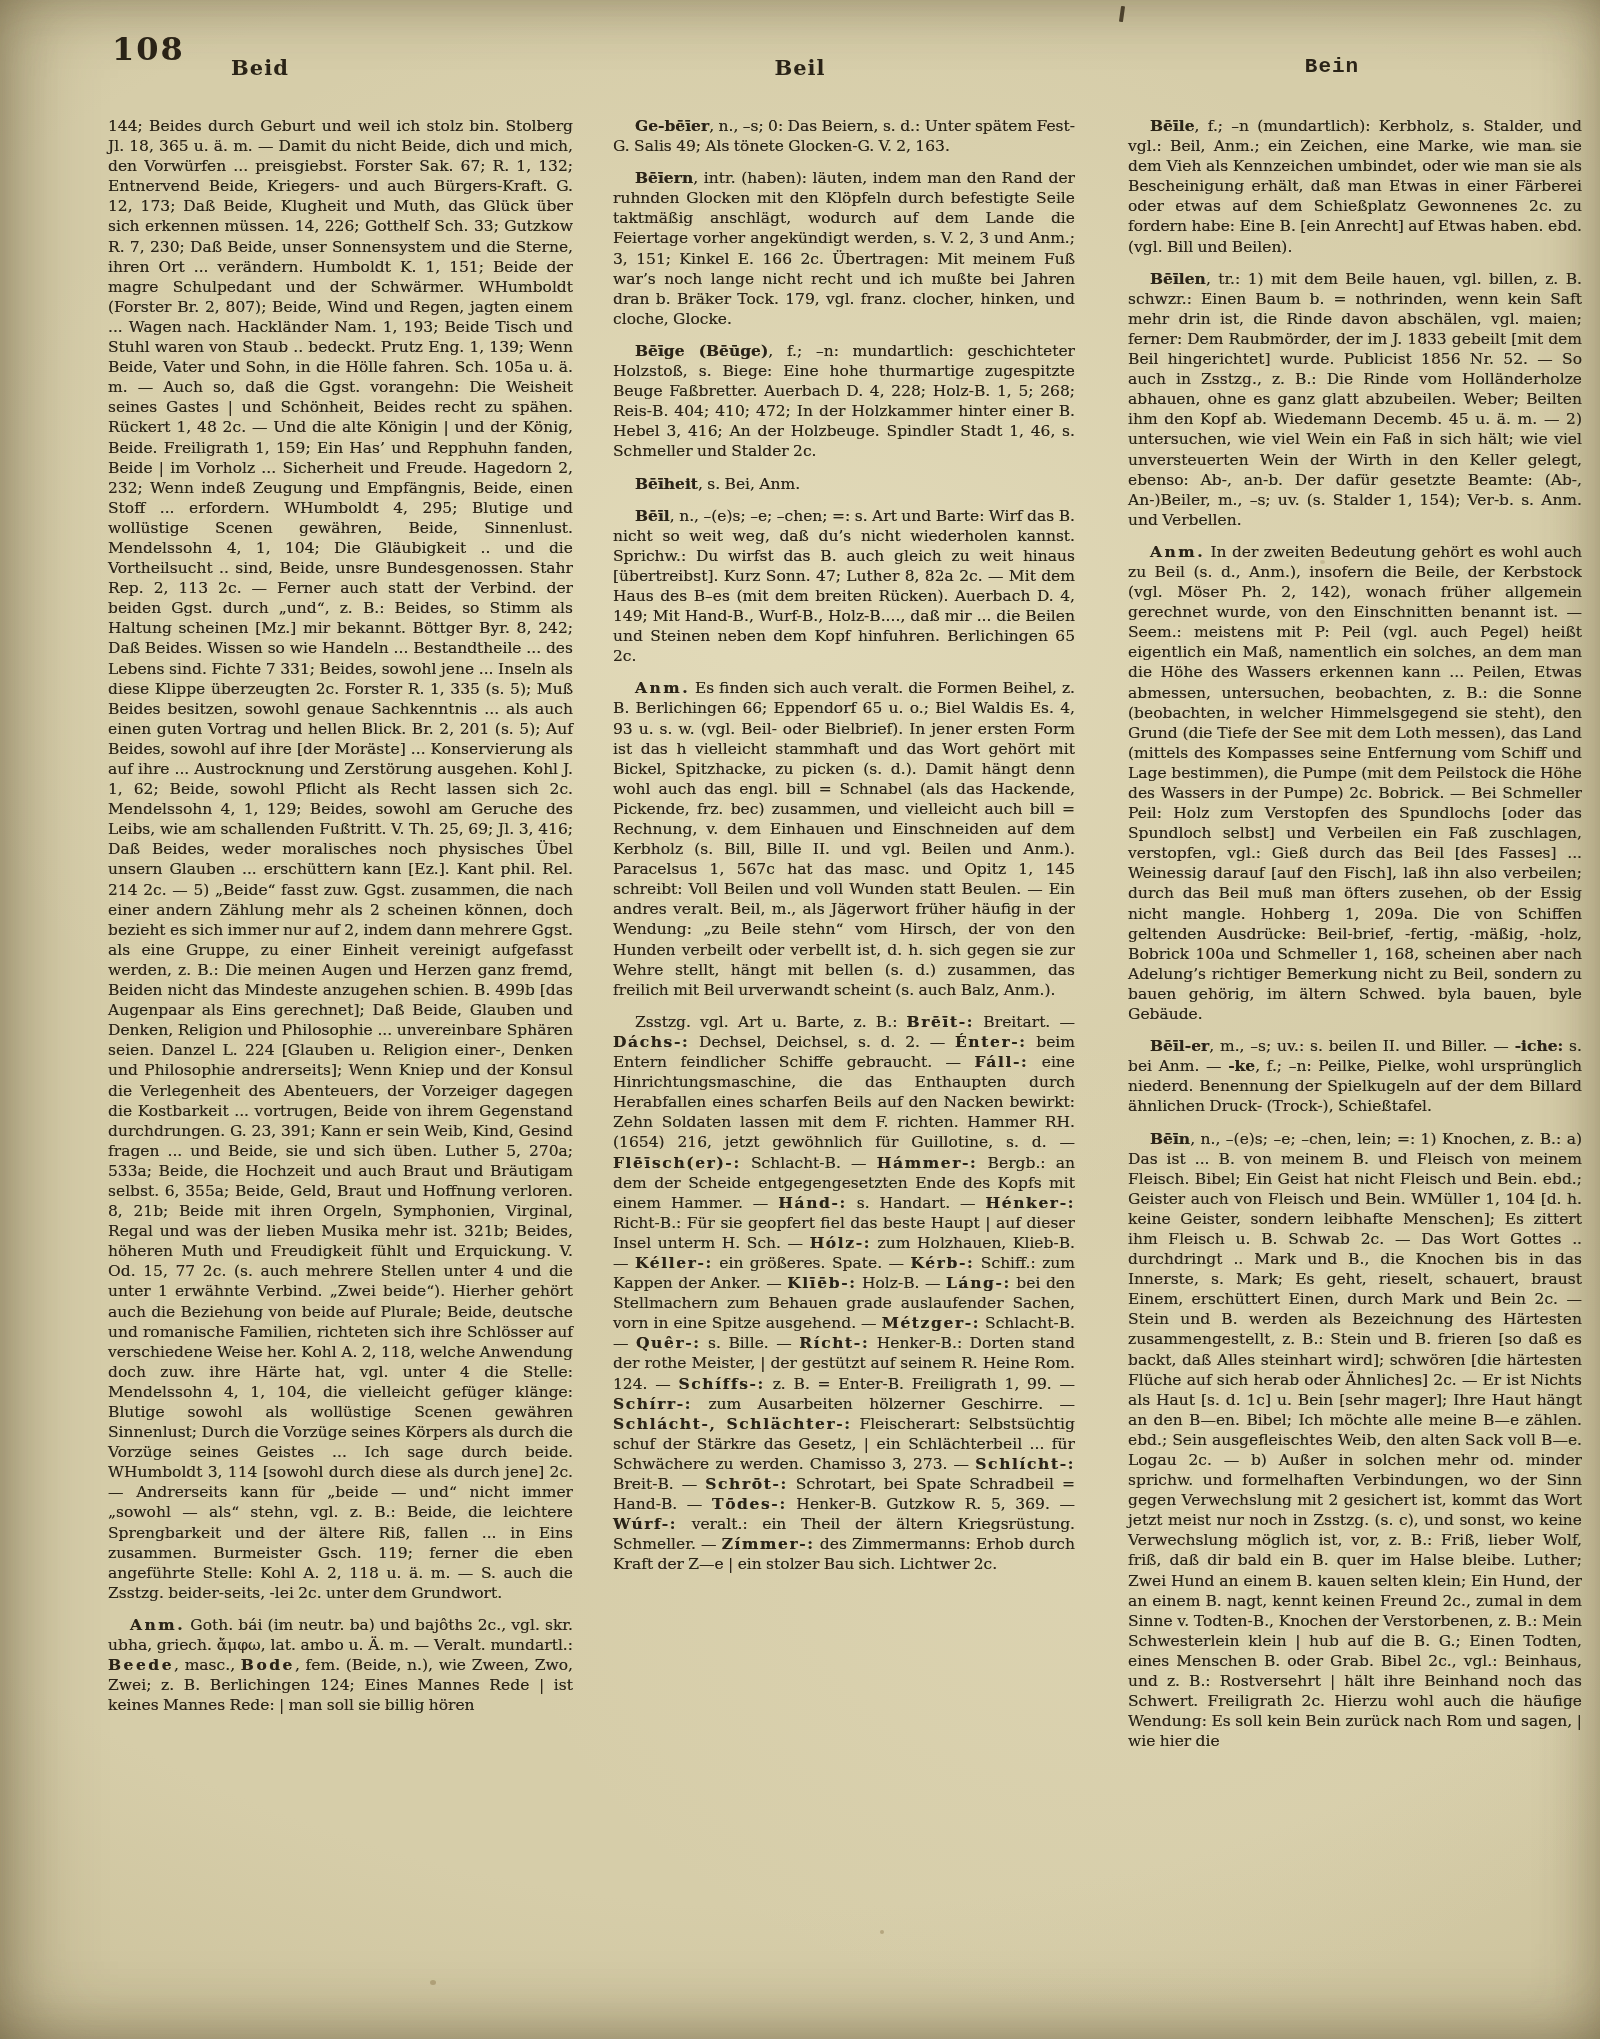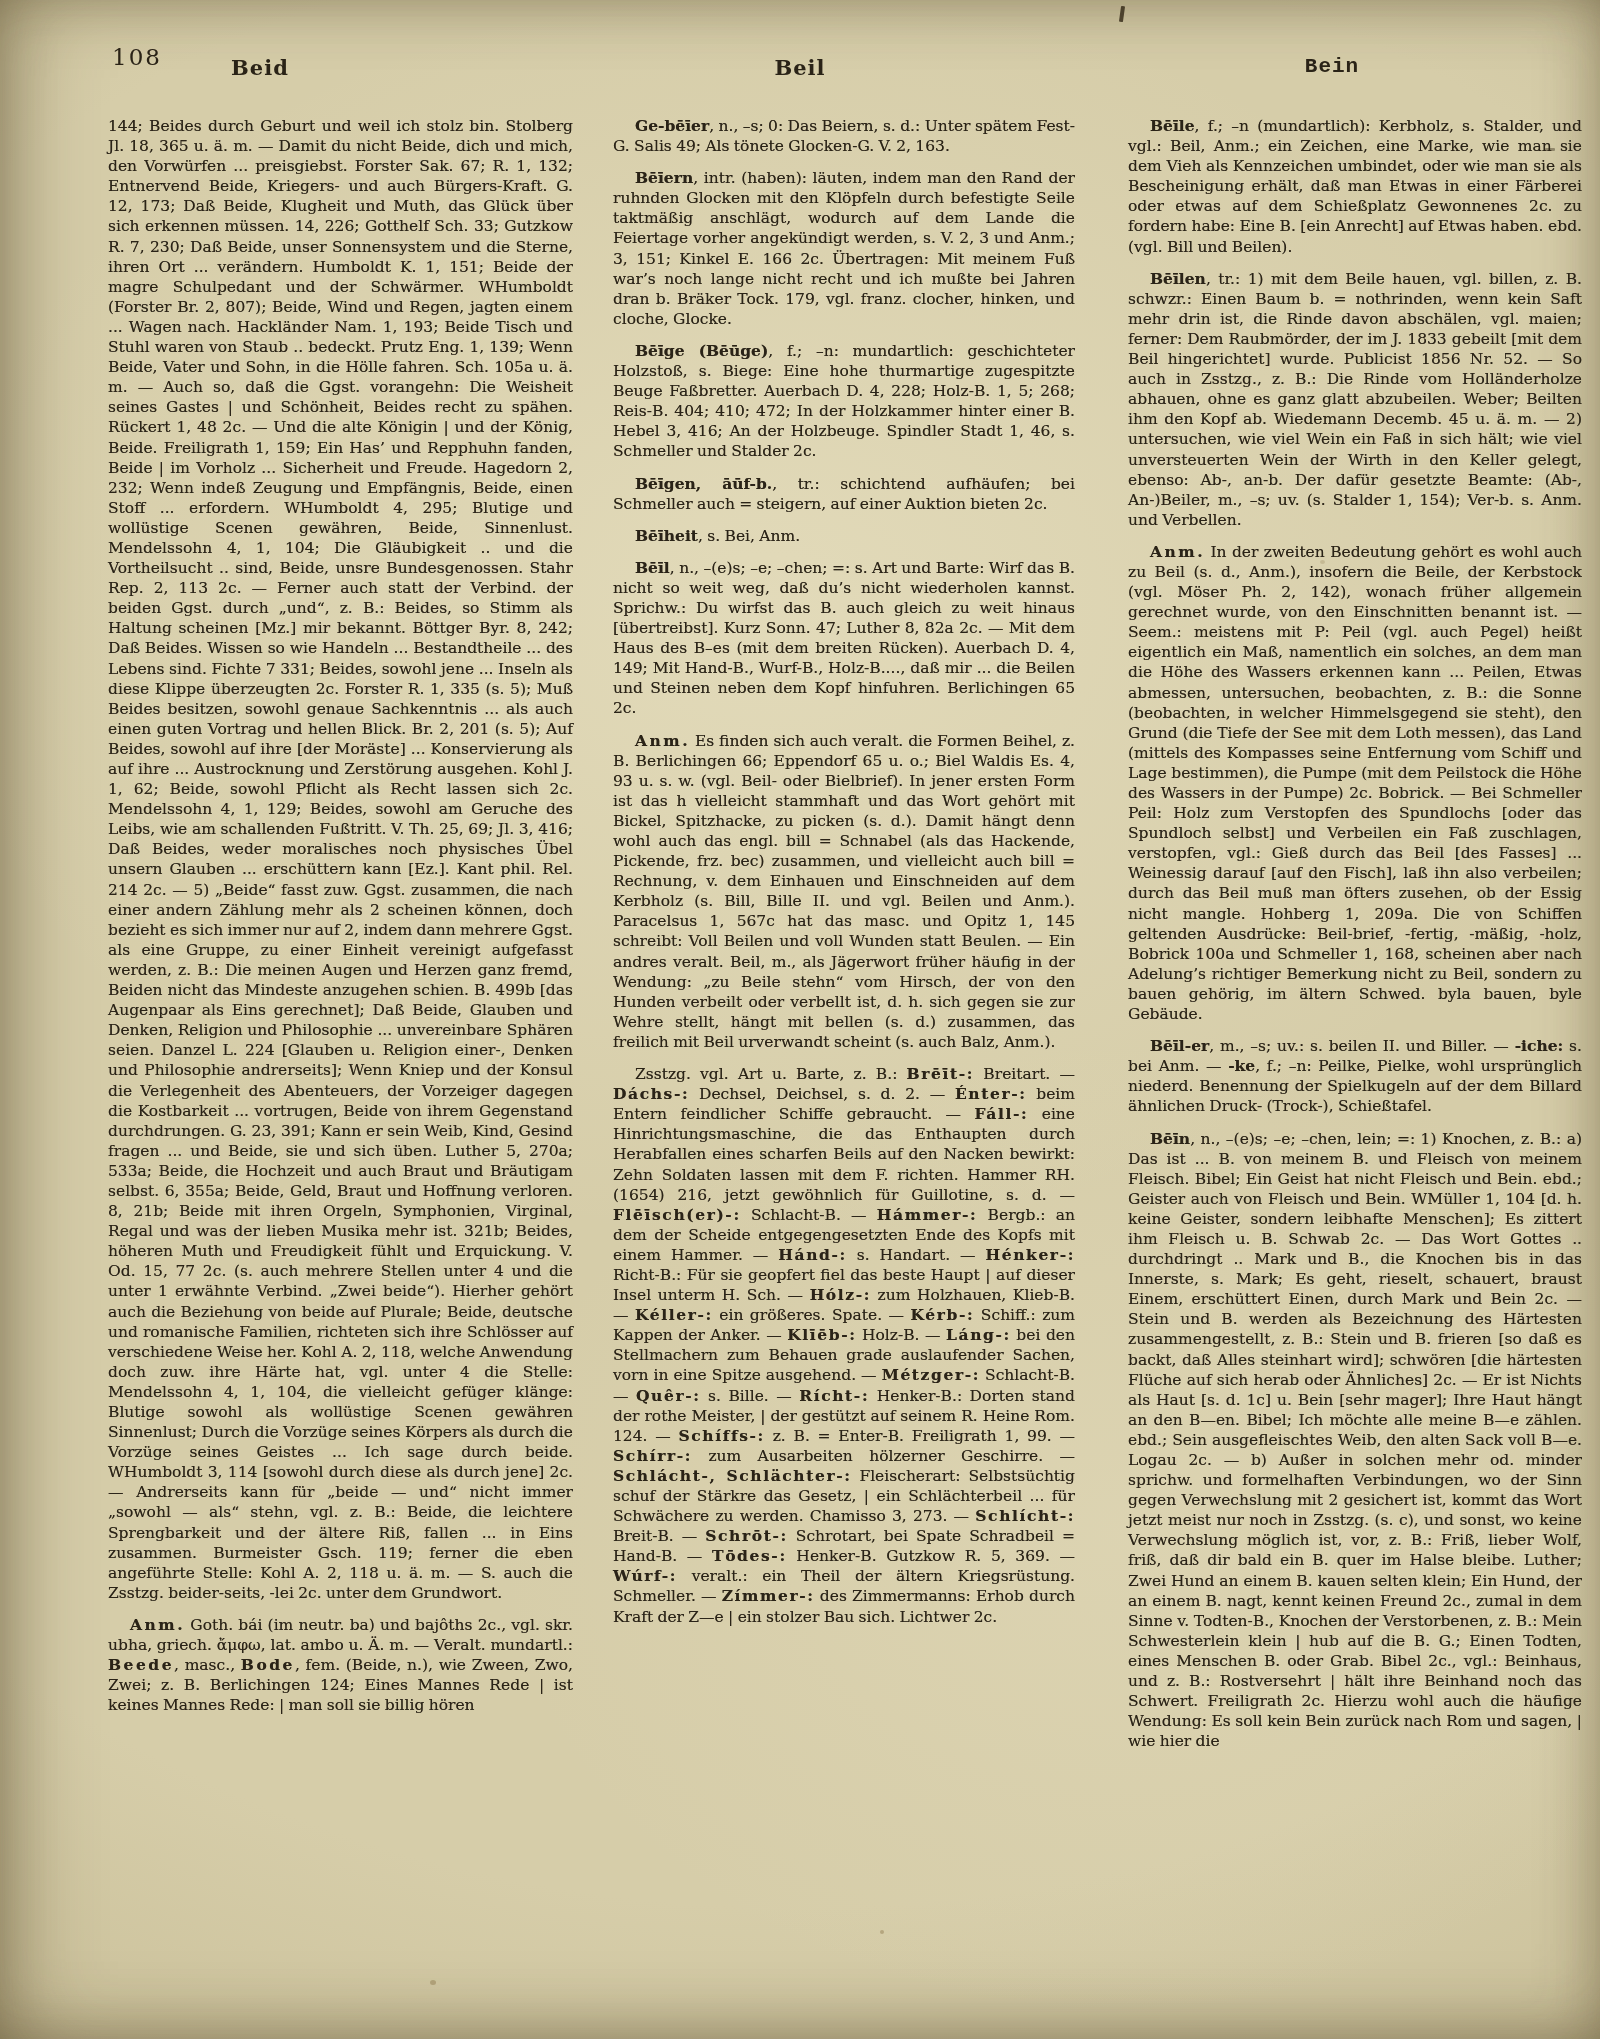--- a/index.html
+++ b/index.html
@@ -14,22 +14,22 @@
     background-color:#d2c9a5;
     box-shadow: inset 40px 0 90px -30px rgba(80,66,36,.45),
                 inset -25px 0 70px -30px rgba(80,66,36,.30),
                 inset 0 -30px 80px -30px rgba(80,66,36,.35),
                 inset 0 25px 70px -30px rgba(80,66,36,.25);
     font-family:"DejaVu Serif","Liberation Serif",serif;
     color:var(--ink,#2a2317);
     overflow:hidden;
   }
   .pageno{
-    position:absolute;left:112px;top:44px;
-    font-size:23px;font-weight:normal;letter-spacing:2px;
+    position:absolute;left:112px;top:30px;
+    font-size:32px;font-weight:bold;letter-spacing:2px;
   }
   .coltitle{
     position:absolute;top:55px;transform:translateX(-50%);
     font-size:21px;font-weight:bold;letter-spacing:1px;
   }
   .col{
     position:absolute;top:104px;height:1815px;overflow:hidden;
     text-align:justify;
     font-size:15.5px;line-height:20.1px;
     word-spacing:-0.6px;
@@ -54,21 +54,20 @@
   <div class="coltitle" style="left:1332px;font-family:Liberation Mono, monospace;">Bein</div>
 
   <div class="col" style="left:96px;width:489px;">
       <p class="para"><span class="t-n">144; Beides durch Geburt und weil ich stolz bin. Stolberg Jl. 18, 365 u. ä. m. — Damit du nicht Beide, dich und mich, den Vorwürfen ... preisgiebst. Forster Sak. 67; R. 1, 132; Entnervend Beide, Kriegers- und auch Bürgers-Kraft. G. 12, 173; Daß Beide, Klugheit und Muth, das Glück über sich erkennen müssen. 14, 226; Gotthelf Sch. 33; Gutzkow R. 7, 230; Daß Beide, unser Sonnensystem und die Sterne, ihren Ort ... verändern. Humboldt K. 1, 151; Beide der magre Schulpedant und der Schwärmer. WHumboldt (Forster Br. 2, 807); Beide, Wind und Regen, jagten einem ... Wagen nach. Hackländer Nam. 1, 193; Beide Tisch und Stuhl waren von Staub .. bedeckt. Prutz Eng. 1, 139; Wenn Beide, Vater und Sohn, in die Hölle fahren. Sch. 105a u. ä. m. — Auch so, daß die Ggst. vorangehn: Die Weisheit seines Gastes | und Schönheit, Beides recht zu spähen. Rückert 1, 48 2c. — Und die alte Königin | und der König, Beide. Freiligrath 1, 159; Ein Has’ und Repphuhn fanden, Beide | im Vorholz ... Sicherheit und Freude. Hagedorn 2, 232; Wenn indeß Zeugung und Empfängnis, Beide, einen Stoff ... erfordern. WHumboldt 4, 295; Blutige und wollüstige Scenen gewähren, Beide, Sinnenlust. Mendelssohn 4, 1, 104; Die Gläubigkeit .. und die Vortheilsucht .. sind, Beide, unsre Bundesgenossen. Stahr Rep. 2, 113 2c. — Ferner auch statt der Verbind. der beiden Ggst. durch „und“, z. B.: Beides, so Stimm als Haltung scheinen [Mz.] mir bekannt. Böttger Byr. 8, 242; Daß Beides. Wissen so wie Handeln ... Bestandtheile ... des Lebens sind. Fichte 7 331; Beides, sowohl jene ... Inseln als diese Klippe überzeugten 2c. Forster R. 1, 335 (s. 5); Muß Beides besitzen, sowohl genaue Sachkenntnis ... als auch einen guten Vortrag und hellen Blick. Br. 2, 201 (s. 5); Auf Beides, sowohl auf ihre [der Moräste] ... Konservierung als auf ihre ... Austrocknung und Zerstörung ausgehen. Kohl J. 1, 62; Beide, sowohl Pflicht als Recht lassen sich 2c. Mendelssohn 4, 1, 129; Beides, sowohl am Geruche des Leibs, wie am schallenden Fußtritt. V. Th. 25, 69; Jl. 3, 416; Daß Beides, weder moralisches noch physisches Übel unsern Glauben ... erschüttern kann [Ez.]. Kant phil. Rel. 214 2c. — 5) „Beide“ fasst zuw. Ggst. zusammen, die nach einer andern Zählung mehr als 2 scheinen können, doch bezieht es sich immer nur auf 2, indem dann mehrere Ggst. als eine Gruppe, zu einer Einheit vereinigt aufgefasst werden, z. B.: Die meinen Augen und Herzen ganz fremd, Beiden nicht das Mindeste anzugehen schien. B. 499b [das Augenpaar als Eins gerechnet]; Daß Beide, Glauben und Denken, Religion und Philosophie ... unvereinbare Sphären seien. Danzel L. 224 [Glauben u. Religion einer-, Denken und Philosophie andrerseits]; Wenn Kniep und der Konsul die Verlegenheit des Abenteuers, der Vorzeiger dagegen die Kostbarkeit ... vortrugen, Beide von ihrem Gegenstand durchdrungen. G. 23, 391; Kann er sein Weib, Kind, Gesind fragen ... und Beide, sie und sich üben. Luther 5, 270a; 533a; Beide, die Hochzeit und auch Braut und Bräutigam selbst. 6, 355a; Beide, Geld, Braut und Hoffnung verloren. 8, 21b; Beide mit ihren Orgeln, Symphonien, Virginal, Regal und was der lieben Musika mehr ist. 321b; Beides, höheren Muth und Freudigkeit fühlt und Erquickung. V. Od. 15, 77 2c. (s. auch mehrere Stellen unter 4 und die unter 1 erwähnte Verbind. „Zwei beide“). Hierher gehört auch die Beziehung von beide auf Plurale; Beide, deutsche und romanische Familien, richteten sich ihre Schlösser auf verschiedene Weise her. Kohl A. 2, 118, welche Anwendung doch zuw. ihre Härte hat, vgl. unter 4 die Stelle: Mendelssohn 4, 1, 104, die vielleicht gefüger klänge: Blutige sowohl als wollüstige Scenen gewähren Sinnenlust; Durch die Vorzüge seines Körpers als durch die Vorzüge seines Geistes ... Ich sage durch beide. WHumboldt 3, 114 [sowohl durch diese als durch jene] 2c. — Andrerseits kann für „beide — und“ nicht immer „sowohl — als“ stehn, vgl. z. B.: Beide, die leichtere Sprengbarkeit und der ältere Riß, fallen ... in Eins zusammen. Burmeister Gsch. 119; ferner die eben angeführte Stelle: Kohl A. 2, 118 u. ä. m. — S. auch die Zsstzg. beider-seits, -lei 2c. unter dem Grundwort.</span></p>
       <p class="para ind"><span class="t-sp">Anm.</span><span class="t-n"> Goth. bái (im neutr. ba) und bajôths 2c., vgl. skr. ubha, griech. ἄμφω, lat. ambo u. Ä. m. — Veralt. mundartl.: </span><span class="t-sp">Beede</span><span class="t-n">, masc., </span><span class="t-sp">Bode</span><span class="t-n">, fem. (Beide, n.), wie Zween, Zwo, Zwei; z. B. Berlichingen 124; Eines Mannes Rede | ist keines Mannes Rede: | man soll sie billig hören</span></p>
     </div>
   <div class="col" style="left:601px;width:486px;">
       <p class="para ind"><span class="t-hw">Ge-bēīer</span><span class="t-n">, n., –s; 0: Das Beiern, s. d.: Unter spätem Fest-G. Salis 49; Als tönete Glocken-G. V. 2, 163.</span></p>
       <p class="para ind"><span class="t-hw">Bēīern</span><span class="t-n">, intr. (haben): läuten, indem man den Rand der ruhnden Glocken mit den Klöpfeln durch befestigte Seile taktmäßig anschlägt, wodurch auf dem Lande die Feiertage vorher angekündigt werden, s. V. 2, 3 und Anm.; 3, 151; Kinkel E. 166 2c. Übertragen: Mit meinem Fuß war’s noch lange nicht recht und ich mußte bei Jahren dran b. Bräker Tock. 179, vgl. franz. clocher, hinken, und cloche, Glocke.</span></p>
       <p class="para ind"><span class="t-hw">Bēīge (Bēūge)</span><span class="t-n">, f.; –n: mundartlich: geschichteter Holzstoß, s. Biege: Eine hohe thurmartige zugespitzte Beuge Faßbretter. Auerbach D. 4, 228; Holz-B. 1, 5; 268; Reis-B. 404; 410; 472; In der Holzkammer hinter einer B. Hebel 3, 416; An der Holzbeuge. Spindler Stadt 1, 46, s. Schmeller und Stalder 2c.</span></p>
-      <p class="para ind"><span class="t-hw">Bēīgen, āūf-b.</span><span class="t-n">, tr.: schichtend aufhäufen; bei Schmeller auch = steigern, auf einer Auktion bieten 2c.</span></p>
       <p class="para ind"><span class="t-hw">Bēīheit</span><span class="t-n">, s. Bei, Anm.</span></p>
       <p class="para ind"><span class="t-hw">Bēīl</span><span class="t-n">, n., –(e)s; –e; –chen; =: s. Art und Barte: Wirf das B. nicht so weit weg, daß du’s nicht wiederholen kannst. Sprichw.: Du wirfst das B. auch gleich zu weit hinaus [übertreibst]. Kurz Sonn. 47; Luther 8, 82a 2c. — Mit dem Haus des B–es (mit dem breiten Rücken). Auerbach D. 4, 149; Mit Hand-B., Wurf-B., Holz-B...., daß mir ... die Beilen und Steinen neben dem Kopf hinfuhren. Berlichingen 65 2c.</span></p>
       <p class="para ind"><span class="t-sp">Anm.</span><span class="t-n"> Es finden sich auch veralt. die Formen Beihel, z. B. Berlichingen 66; Eppendorf 65 u. o.; Biel Waldis Es. 4, 93 u. s. w. (vgl. Beil- oder Bielbrief). In jener ersten Form ist das h vielleicht stammhaft und das Wort gehört mit Bickel, Spitzhacke, zu picken (s. d.). Damit hängt denn wohl auch das engl. bill = Schnabel (als das Hackende, Pickende, frz. bec) zusammen, und vielleicht auch bill = Rechnung, v. dem Einhauen und Einschneiden auf dem Kerbholz (s. Bill, Bille II. und vgl. Beilen und Anm.). Paracelsus 1, 567c hat das masc. und Opitz 1, 145 schreibt: Voll Beilen und voll Wunden statt Beulen. — Ein andres veralt. Beil, m., als Jägerwort früher häufig in der Wendung: „zu Beile stehn“ vom Hirsch, der von den Hunden verbeilt oder verbellt ist, d. h. sich gegen sie zur Wehre stellt, hängt mit bellen (s. d.) zusammen, das freilich mit Beil urverwandt scheint (s. auch Balz, Anm.).</span></p>
       <p class="para ind"><span class="t-n">Zsstzg. vgl. Art u. Barte, z. B.: </span><span class="t-cw">Brēīt-:</span><span class="t-n"> Breitart. — </span><span class="t-cw">Dáchs-:</span><span class="t-n"> Dechsel, Deichsel, s. d. 2. — </span><span class="t-cw">Énter-:</span><span class="t-n"> beim Entern feindlicher Schiffe gebraucht. — </span><span class="t-cw">Fáll-:</span><span class="t-n"> eine Hinrichtungsmaschine, die das Enthaupten durch Herabfallen eines scharfen Beils auf den Nacken bewirkt: Zehn Soldaten lassen mit dem F. richten. Hammer RH. (1654) 216, jetzt gewöhnlich für Guillotine, s. d. — </span><span class="t-cw">Flēīsch(er)-:</span><span class="t-n"> Schlacht-B. — </span><span class="t-cw">Hámmer-:</span><span class="t-n"> Bergb.: an dem der Scheide entgegengesetzten Ende des Kopfs mit einem Hammer. — </span><span class="t-cw">Hánd-:</span><span class="t-n"> s. Handart. — </span><span class="t-cw">Hénker-:</span><span class="t-n"> Richt-B.: Für sie geopfert fiel das beste Haupt | auf dieser Insel unterm H. Sch. — </span><span class="t-cw">Hólz-:</span><span class="t-n"> zum Holzhauen, Klieb-B. — </span><span class="t-cw">Kéller-:</span><span class="t-n"> ein größeres. Spate. — </span><span class="t-cw">Kérb-:</span><span class="t-n"> Schiff.: zum Kappen der Anker. — </span><span class="t-cw">Klīēb-:</span><span class="t-n"> Holz-B. — </span><span class="t-cw">Láng-:</span><span class="t-n"> bei den Stellmachern zum Behauen grade auslaufender Sachen, vorn in eine Spitze ausgehend. — </span><span class="t-cw">Métzger-:</span><span class="t-n"> Schlacht-B. — </span><span class="t-cw">Quêr-:</span><span class="t-n"> s. Bille. — </span><span class="t-cw">Rícht-:</span><span class="t-n"> Henker-B.: Dorten stand der rothe Meister, | der gestützt auf seinem R. Heine Rom. 124. — </span><span class="t-cw">Schíffs-:</span><span class="t-n"> z. B. = Enter-B. Freiligrath 1, 99. — </span><span class="t-cw">Schírr-:</span><span class="t-n"> zum Ausarbeiten hölzerner Geschirre. — </span><span class="t-cw">Schlácht-, Schlächter-:</span><span class="t-n"> Fleischerart: Selbstsüchtig schuf der Stärkre das Gesetz, | ein Schlächterbeil ... für Schwächere zu werden. Chamisso 3, 273. — </span><span class="t-cw">Schlícht-:</span><span class="t-n"> Breit-B. — </span><span class="t-cw">Schrōt-:</span><span class="t-n"> Schrotart, bei Spate Schradbeil = Hand-B. — </span><span class="t-cw">Tōdes-:</span><span class="t-n"> Henker-B. Gutzkow R. 5, 369. — </span><span class="t-cw">Wúrf-:</span><span class="t-n"> veralt.: ein Theil der ältern Kriegsrüstung. Schmeller. — </span><span class="t-cw">Zímmer-:</span><span class="t-n"> des Zimmermanns: Erhob durch Kraft der Z—e | ein stolzer Bau sich. Lichtwer 2c.</span></p>
     </div>
   <div class="col" style="left:1116px;width:478px;">
       <p class="para ind"><span class="t-hw">Bēīle</span><span class="t-n">, f.; –n (mundartlich): Kerbholz, s. Stalder, und vgl.: Beil, Anm.; ein Zeichen, eine Marke, wie man sie dem Vieh als Kennzeichen umbindet, oder wie man sie als Bescheinigung erhält, daß man Etwas in einer Färberei oder etwas auf dem Schießplatz Gewonnenes 2c. zu fordern habe: Eine B. [ein Anrecht] auf Etwas haben. ebd. (vgl. Bill und Beilen).</span></p>
       <p class="para ind"><span class="t-hw">Bēīlen</span><span class="t-n">, tr.: 1) mit dem Beile hauen, vgl. billen, z. B. schwzr.: Einen Baum b. = nothrinden, wenn kein Saft mehr drin ist, die Rinde davon abschälen, vgl. maien; ferner: Dem Raubmörder, der im J. 1833 gebeilt [mit dem Beil hingerichtet] wurde. Publicist 1856 Nr. 52. — So auch in Zsstzg., z. B.: Die Rinde vom Holländerholze abhauen, ohne es ganz glatt abzubeilen. Weber; Beilten ihm den Kopf ab. Wiedemann Decemb. 45 u. ä. m. — 2) untersuchen, wie viel Wein ein Faß in sich hält; wie viel unversteuerten Wein der Wirth in den Keller gelegt, ebenso: Ab-, an-b. Der dafür gesetzte Beamte: (Ab-, An-)Beiler, m., –s; uv. (s. Stalder 1, 154); Ver-b. s. Anm. und Verbellen.</span></p>
       <p class="para ind"><span class="t-sp">Anm.</span><span class="t-n"> In der zweiten Bedeutung gehört es wohl auch zu Beil (s. d., Anm.), insofern die Beile, der Kerbstock (vgl. Möser Ph. 2, 142), wonach früher allgemein gerechnet wurde, von den Einschnitten benannt ist. — Seem.: meistens mit P: Peil (vgl. auch Pegel) heißt eigentlich ein Maß, namentlich ein solches, an dem man die Höhe des Wassers erkennen kann ... Peilen, Etwas abmessen, untersuchen, beobachten, z. B.: die Sonne (beobachten, in welcher Himmelsgegend sie steht), den Grund (die Tiefe der See mit dem Loth messen), das Land (mittels des Kompasses seine Entfernung vom Schiff und Lage bestimmen), die Pumpe (mit dem Peilstock die Höhe des Wassers in der Pumpe) 2c. Bobrick. — Bei Schmeller Peil: Holz zum Verstopfen des Spundlochs [oder das Spundloch selbst] und Verbeilen ein Faß zuschlagen, verstopfen, vgl.: Gieß durch das Beil [des Fasses] ... Weinessig darauf [auf den Fisch], laß ihn also verbeilen; durch das Beil muß man öfters zusehen, ob der Essig nicht mangle. Hohberg 1, 209a. Die von Schiffen geltenden Ausdrücke: Beil-brief, -fertig, -mäßig, -holz, Bobrick 100a und Schmeller 1, 168, scheinen aber nach Adelung’s richtiger Bemerkung nicht zu Beil, sondern zu bauen gehörig, im ältern Schwed. byla bauen, byle Gebäude.</span></p>
       <p class="para ind"><span class="t-hw">Bēīl-er</span><span class="t-n">, m., –s; uv.: s. beilen II. und Biller. — </span><span class="t-hw">-iche:</span><span class="t-n"> s. bei Anm. — </span><span class="t-hw">-ke</span><span class="t-n">, f.; –n: Peilke, Pielke, wohl ursprünglich niederd. Benennung der Spielkugeln auf der dem Billard ähnlichen Druck- (Trock-), Schießtafel.</span></p>

